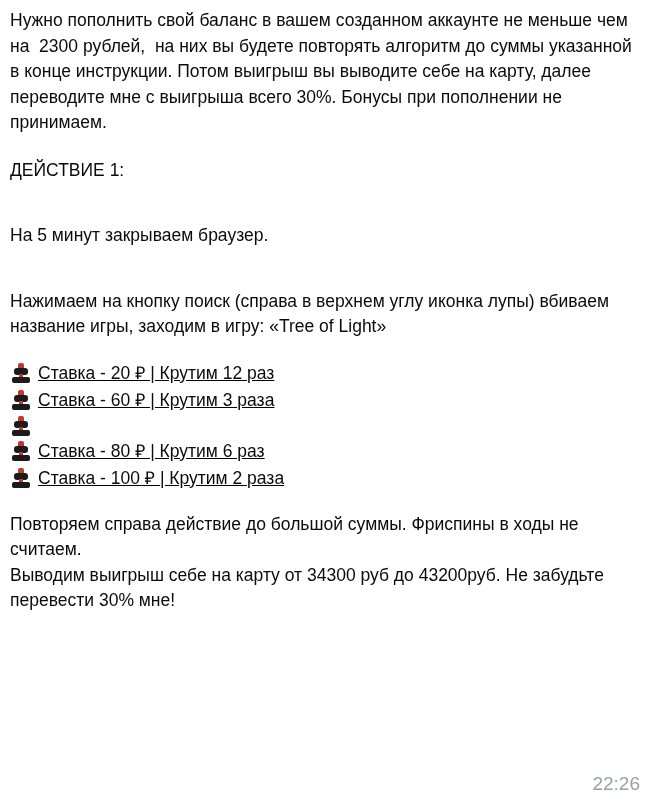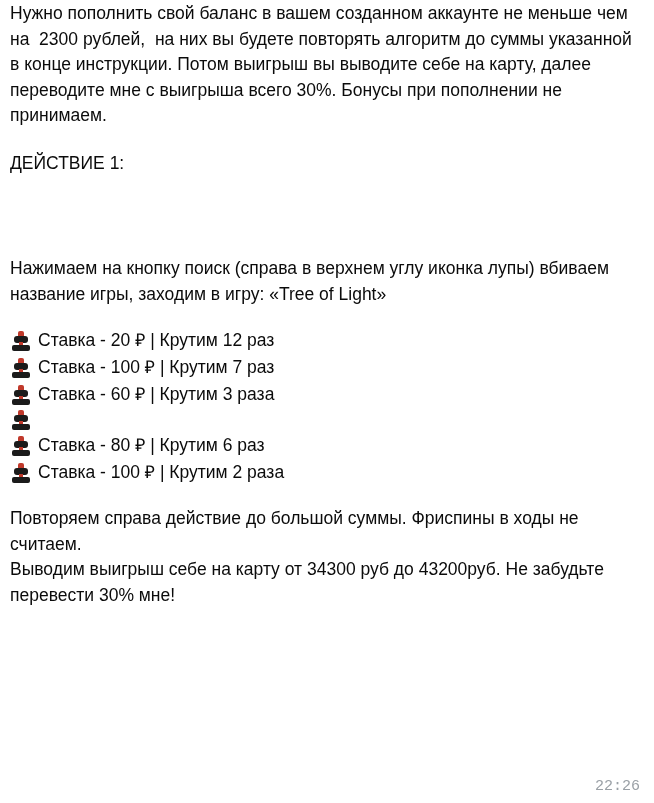--- a/index.html
+++ b/index.html
@@ -9,40 +9,41 @@
   }
   body {
     width: 654px;
     height: 803px;
     position: relative;
     font-family: "Liberation Sans", sans-serif;
     color: #000000;
     overflow: hidden;
   }
   .page {
-    padding: 1px 12px 0 10px;
+    padding: 8px 12px 0 10px;
     box-sizing: border-box;
     width: 654px;
     height: 803px;
     position: relative;
   }
   .para {
     font-size: 17.5px;
     line-height: 25.5px;
     color: #0b0b0b;
     margin: 0 0 0 0;
     white-space: pre-wrap;
   }
   .gap-lg { height: 22px; }
   .gap-md { height: 20px; }
 
   .bet-list {
     margin: 0;
     padding: 0;
     list-style: none;
+    text-decoration: underline;
   }
   .bet-item {
     display: flex;
     align-items: center;
     font-size: 17.5px;
     line-height: 27px;
     color: #0b0b0b;
   }
   .bet-icon {
     width: 22px;
@@ -86,69 +87,61 @@
     width: 18px;
     height: 6px;
     background: #1b1b1b;
     border-radius: 2px;
   }
 
   .timestamp {
     position: absolute;
     right: 14px;
     bottom: 8px;
-    font-size: 15px;
+    font-size: 19px;
     color: #9aa0a6;
-    font-family: Liberation Mono, monospace;
+    font-family: Liberation Sans, sans-serif;
   }
 </style>
 </head>
 <body>
 
 <div class="page">
 
   <p class="para">Нужно пополнить свой баланс в вашем созданном аккаунте не меньше чем на  2300 рублей,  на них вы будете повторять алгоритм до суммы указанной в конце инструкции. Потом выигрыш вы выводите себе на карту, далее переводите мне с выигрыша всего 30%. Бонусы при пополнении не принимаем.</p>
 
   <div class="gap-lg"></div>
 
   <p class="para">ДЕЙСТВИЕ 1:</p>
 
   <div class="gap-md"></div>
 
 
   <div class="gap-md"></div>
 
+  <p class="para">На 5 минут закрываем браузер.</p>
 
   <div class="gap-md"></div>
 
 
   <div class="gap-md"></div>
 
   <p class="para">Нажимаем на кнопку поиск (справа в верхнем углу иконка лупы) вбиваем название игры, заходим в игру: «Tree of Light»</p>
 
   <div class="gap-md"></div>
 
   <ul class="bet-list">
     <li class="bet-item">
       <span class="bet-icon">
           <span class="top"></span>
           <span class="body"></span>
           <span class="stem"></span>
           <span class="base"></span>
         </span>
       <span>Ставка - 20 ₽ | Крутим 12 раз</span>
-    </li>
-    <li class="bet-item">
-      <span class="bet-icon">
-          <span class="top"></span>
-          <span class="body"></span>
-          <span class="stem"></span>
-          <span class="base"></span>
-        </span>
-      <span>Ставка -  100 ₽  | Крутим 7 раз</span>
     </li>
     <li class="bet-item">
       <span class="bet-icon">
           <span class="top"></span>
           <span class="body"></span>
           <span class="stem"></span>
           <span class="base"></span>
         </span>
       <span>Ставка - 60 ₽ | Крутим 3 раза</span>
     </li>

